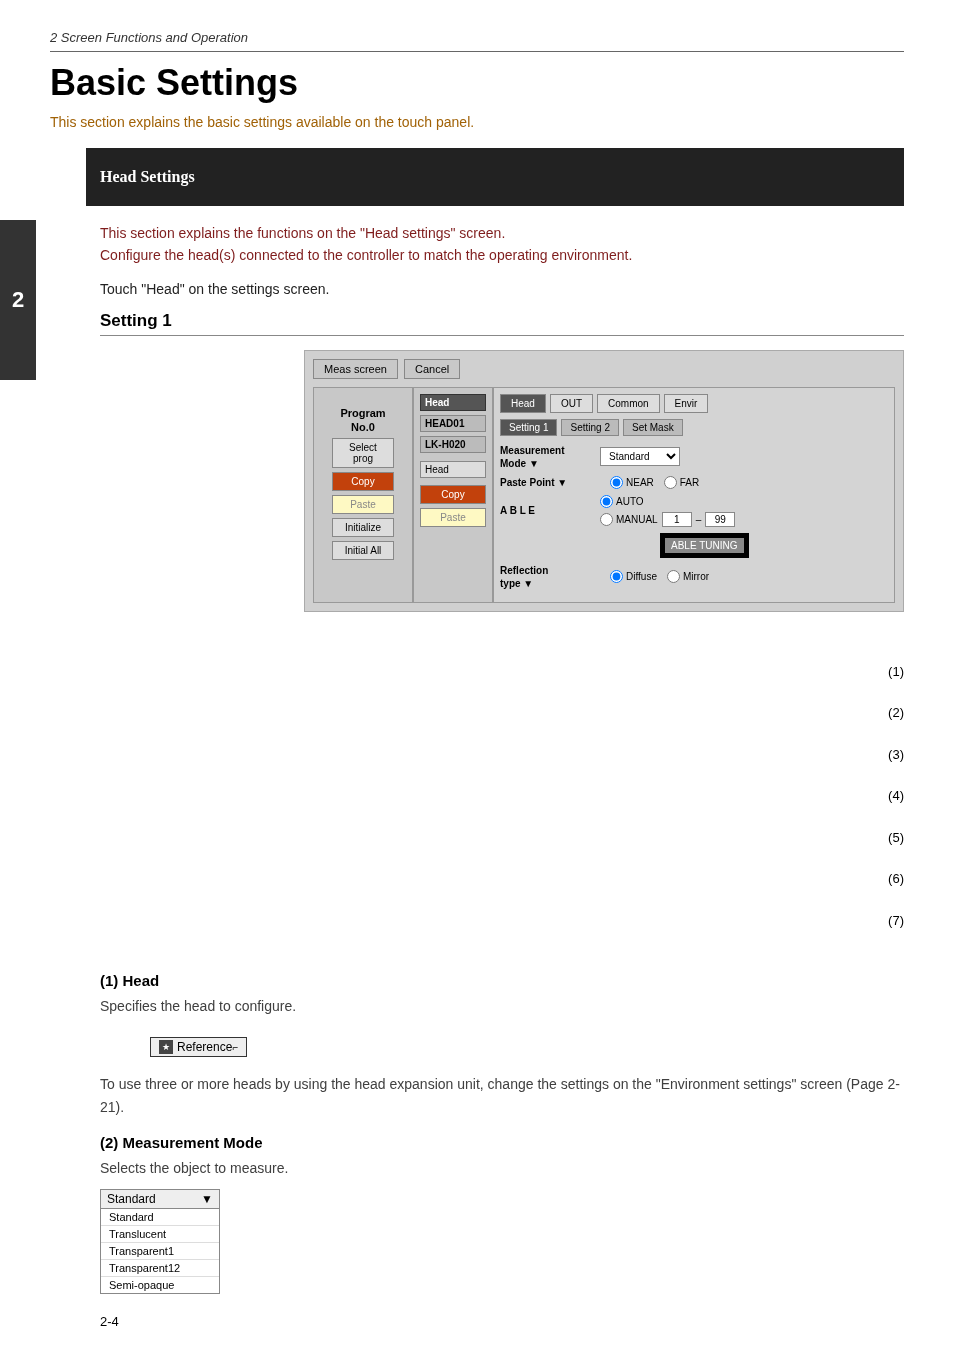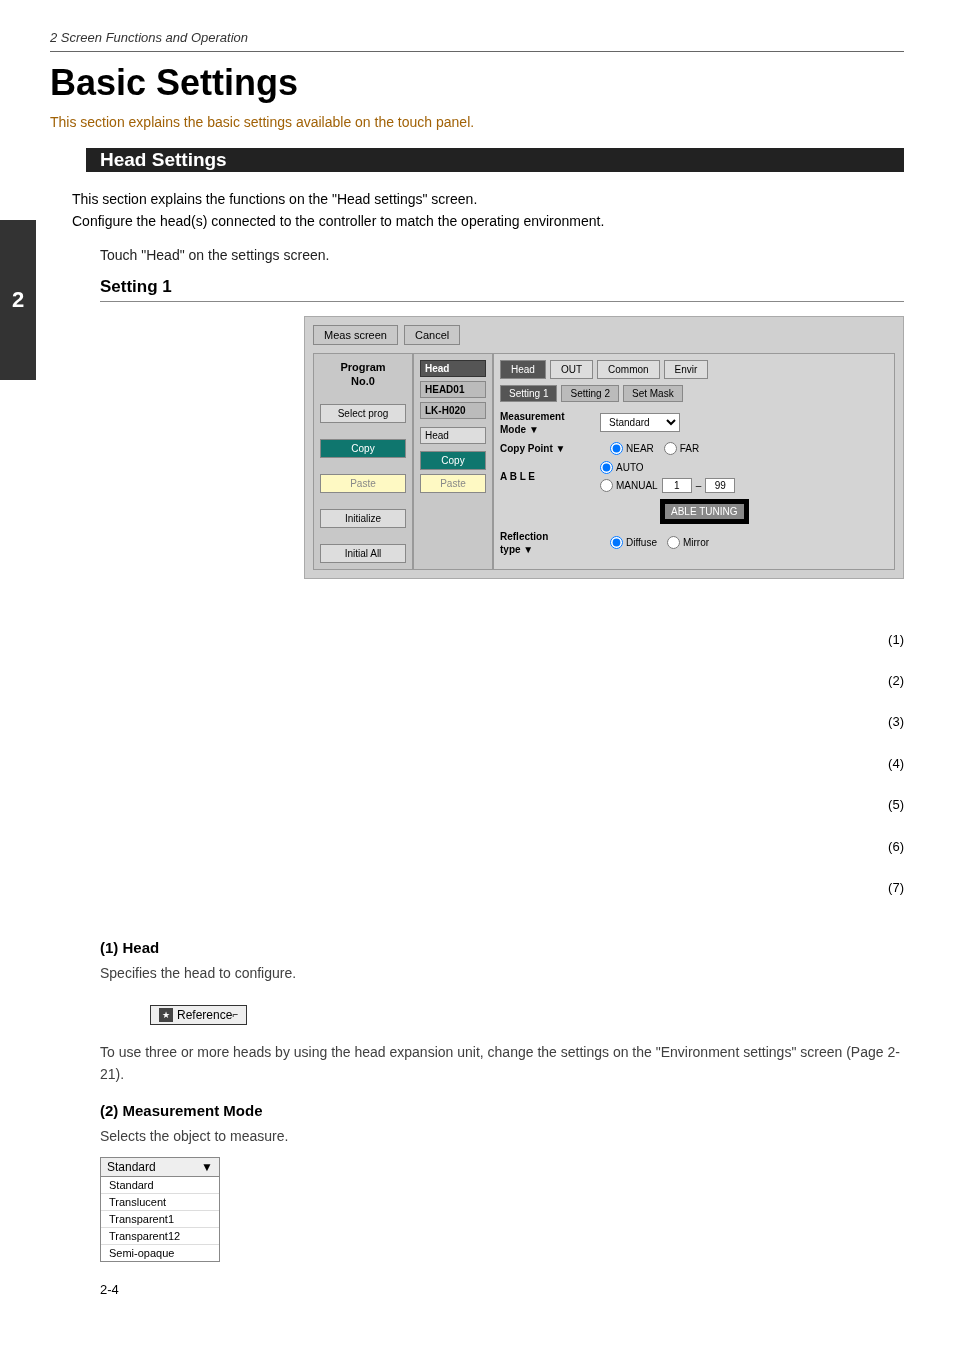--- a/index.html
+++ b/index.html
@@ -57,31 +57,32 @@
     .intro-text {
       font-size: 14px;
       margin-bottom: 18px;
       color: #a16207;
     }
 
     
     .section-header {
       background: #222;
       color: #fff;
-      padding: 1px 14px;
-      font-size: 19px;
+      padding: 20px 14px;
+      font-size: 16px;
       font-weight: bold;
       margin-bottom: 16px;
       margin-left: 36px;
+      font-family: Liberation Serif, serif;
     }
 
     .section-body {
-      margin-left: 22px;
+      margin-left: 50px;
       font-size: 14px;
-      color: #000000;
+      color: #7f1d1d;
       line-height: 1.6;
       margin-bottom: 14px;
     }
 
     .touch-instruction {
       font-size: 14px;
       margin: 10px 0 14px 50px;
       color: #222;
     }
 
@@ -121,44 +122,44 @@
 
     .mockup-main {
       display: flex;
       gap: 0;
     }
 
     .mockup-left {
       width: 100px;
       background: #c8c8c8;
       border: 1px solid #999;
-      padding: 6px;
+      padding: 18px;
       display: flex;
       flex-direction: column;
-      gap: 16px;
+      gap: 4px;
     }
 
     .mockup-program {
       font-weight: bold;
       font-size: 11px;
       text-align: center;
       line-height: 1.3;
     }
 
     .mockup-left-btn {
       background: #ddd;
       border: 1px solid #888;
       padding: 3px 6px;
       font-size: 10px;
       text-align: center;
       cursor: pointer;
     }
 
     .mockup-left-btn.active {
-      background: #0f766e;
+      background: #c2410c;
       color: #fff;
     }
 
     .mockup-left-btn.disabled {
       background: #fef9c3;
       color: #888;
     }
 
     .mockup-head-panel {
       width: 80px;
@@ -450,21 +451,21 @@
           </div>
 
           <div class="mockup-row">
             <div class="mockup-label">Measurement<br>Mode ▼</div>
             <select class="mockup-select">
               <option>Standard</option>
             </select>
           </div>
 
           <div class="mockup-row">
-            <div class="mockup-label">Copy Point ▼</div>
+            <div class="mockup-label">Paste Point ▼</div>
             <div class="mockup-radio-group">
               <label class="mockup-radio">
                 <input type="radio" name="basic_point" checked="" style=""> NEAR
               </label>
               <label class="mockup-radio">
                 <input type="radio" name="basic_point" style=""> FAR
               </label>
             </div>
           </div>
 

